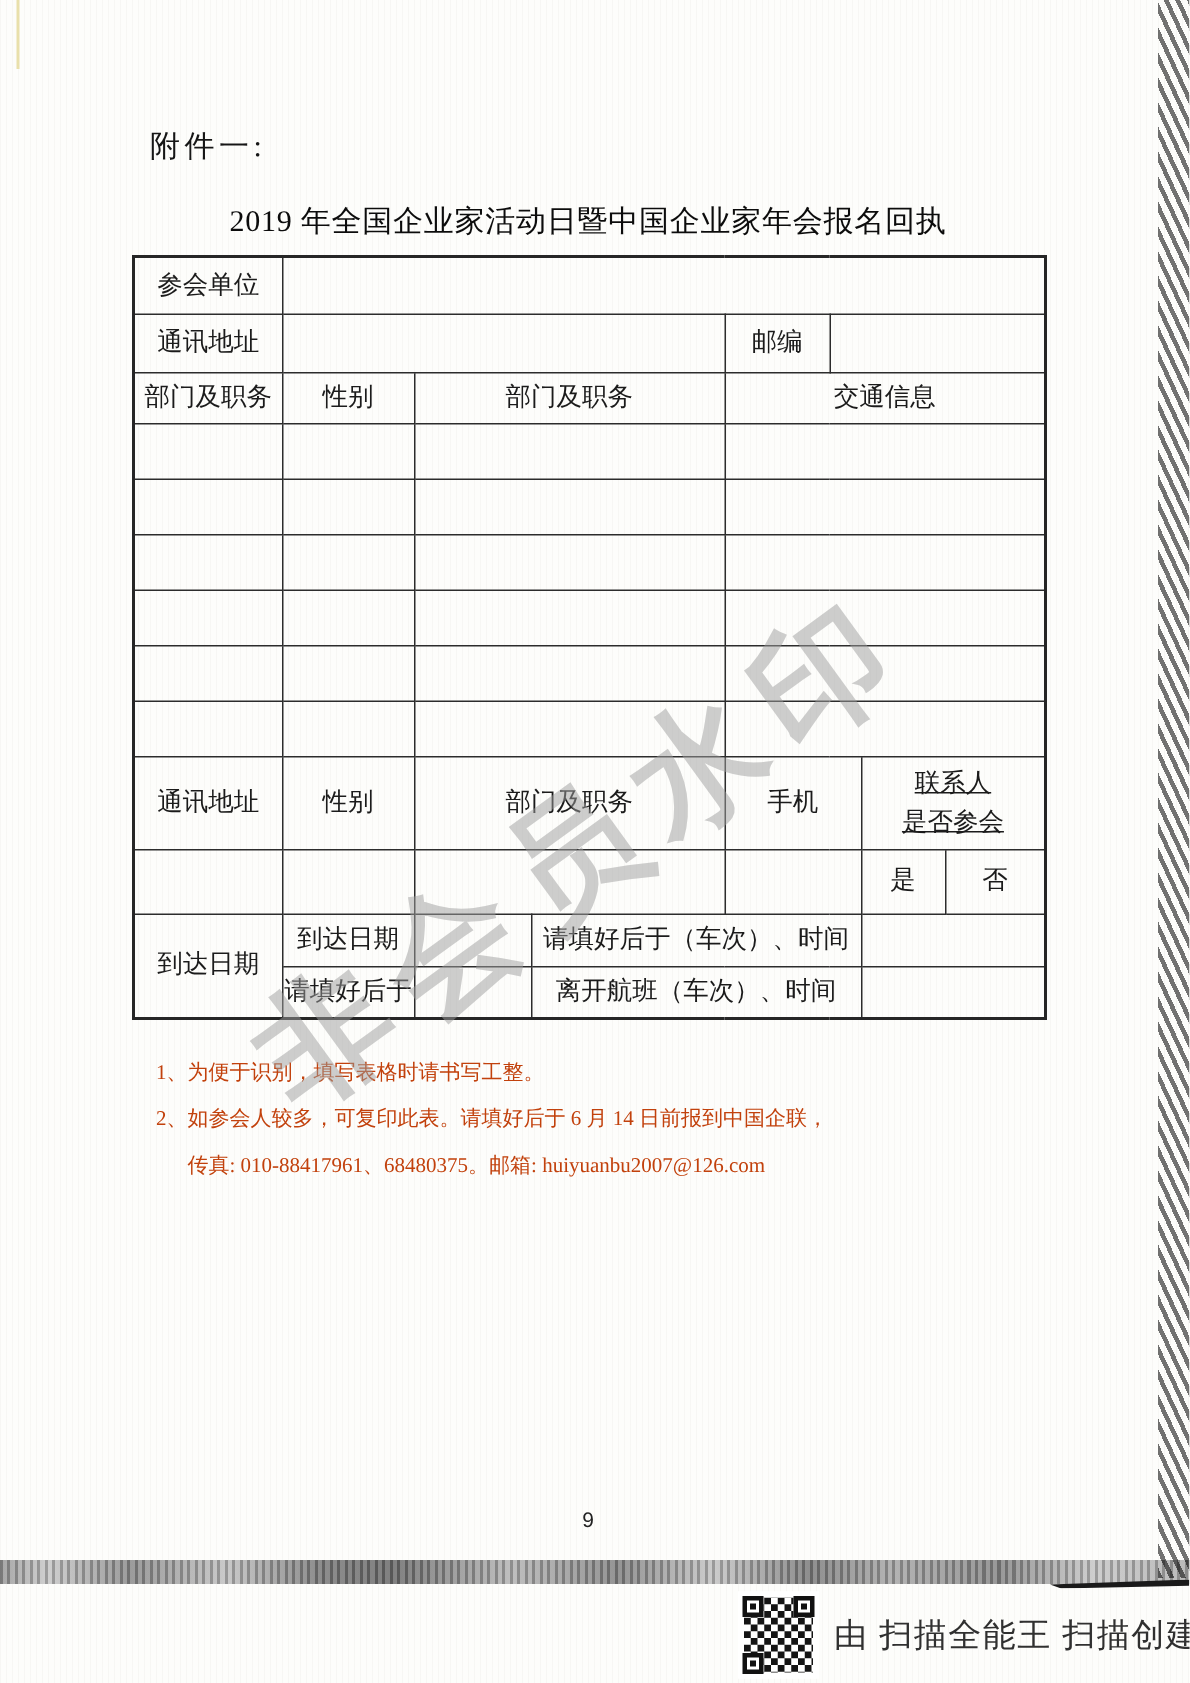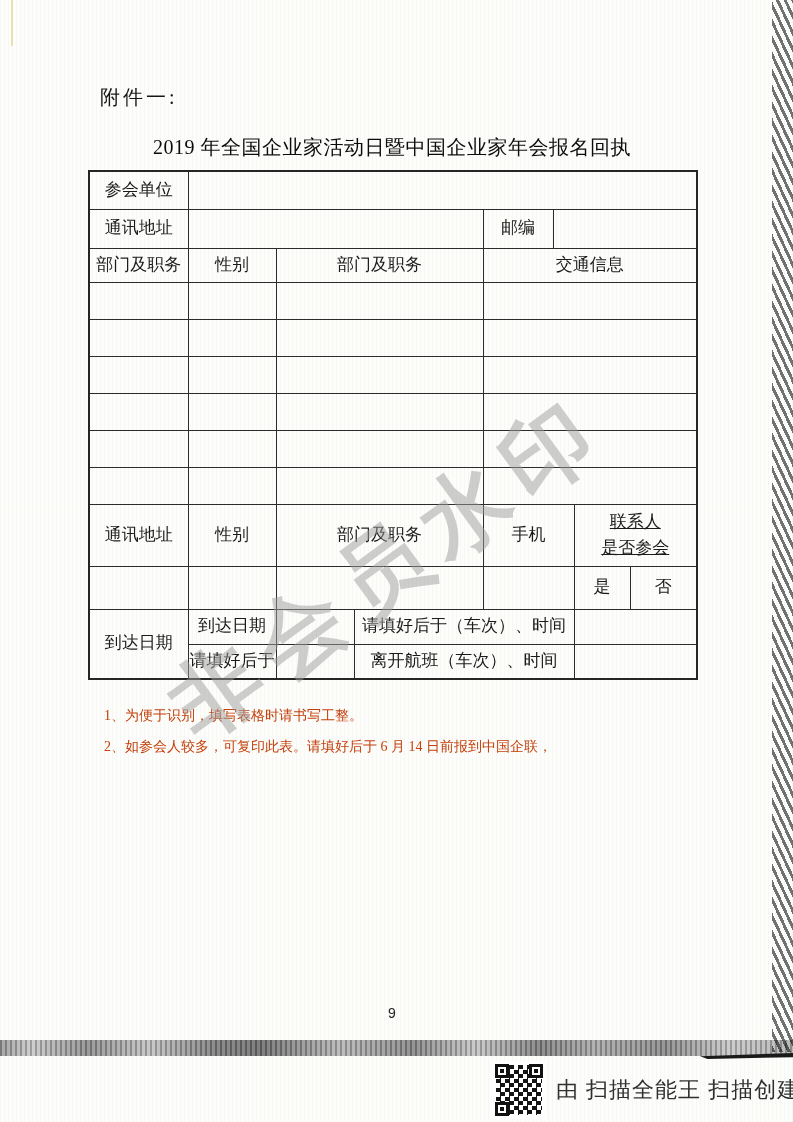--- a/index.html
+++ b/index.html
@@ -163,20 +163,21 @@
       <td colspan="2"></td>
     </tr>
   </tbody>
     </table>
 
   <div class="watermark">非会员水印</div>
 
   <div class="notes">
     <div>1、为便于识别，填写表格时请书写工整。</div>
     <div>2、如参会人较多，可复印此表。请填好后于 6 月 14 日前报到中国企联，</div>
+    <div class="indent">传真: 010-88417961、68480375。邮箱: huiyuanbu2007@126.com</div>
   </div>
 
   <div class="pagenum">9</div>
 
   <div class="bottom-band"></div>
   <div class="bottom-wedge"></div>
   <div class="right-strip"></div>
 
   <div class="qr">
     <div class="mosaic"></div>

